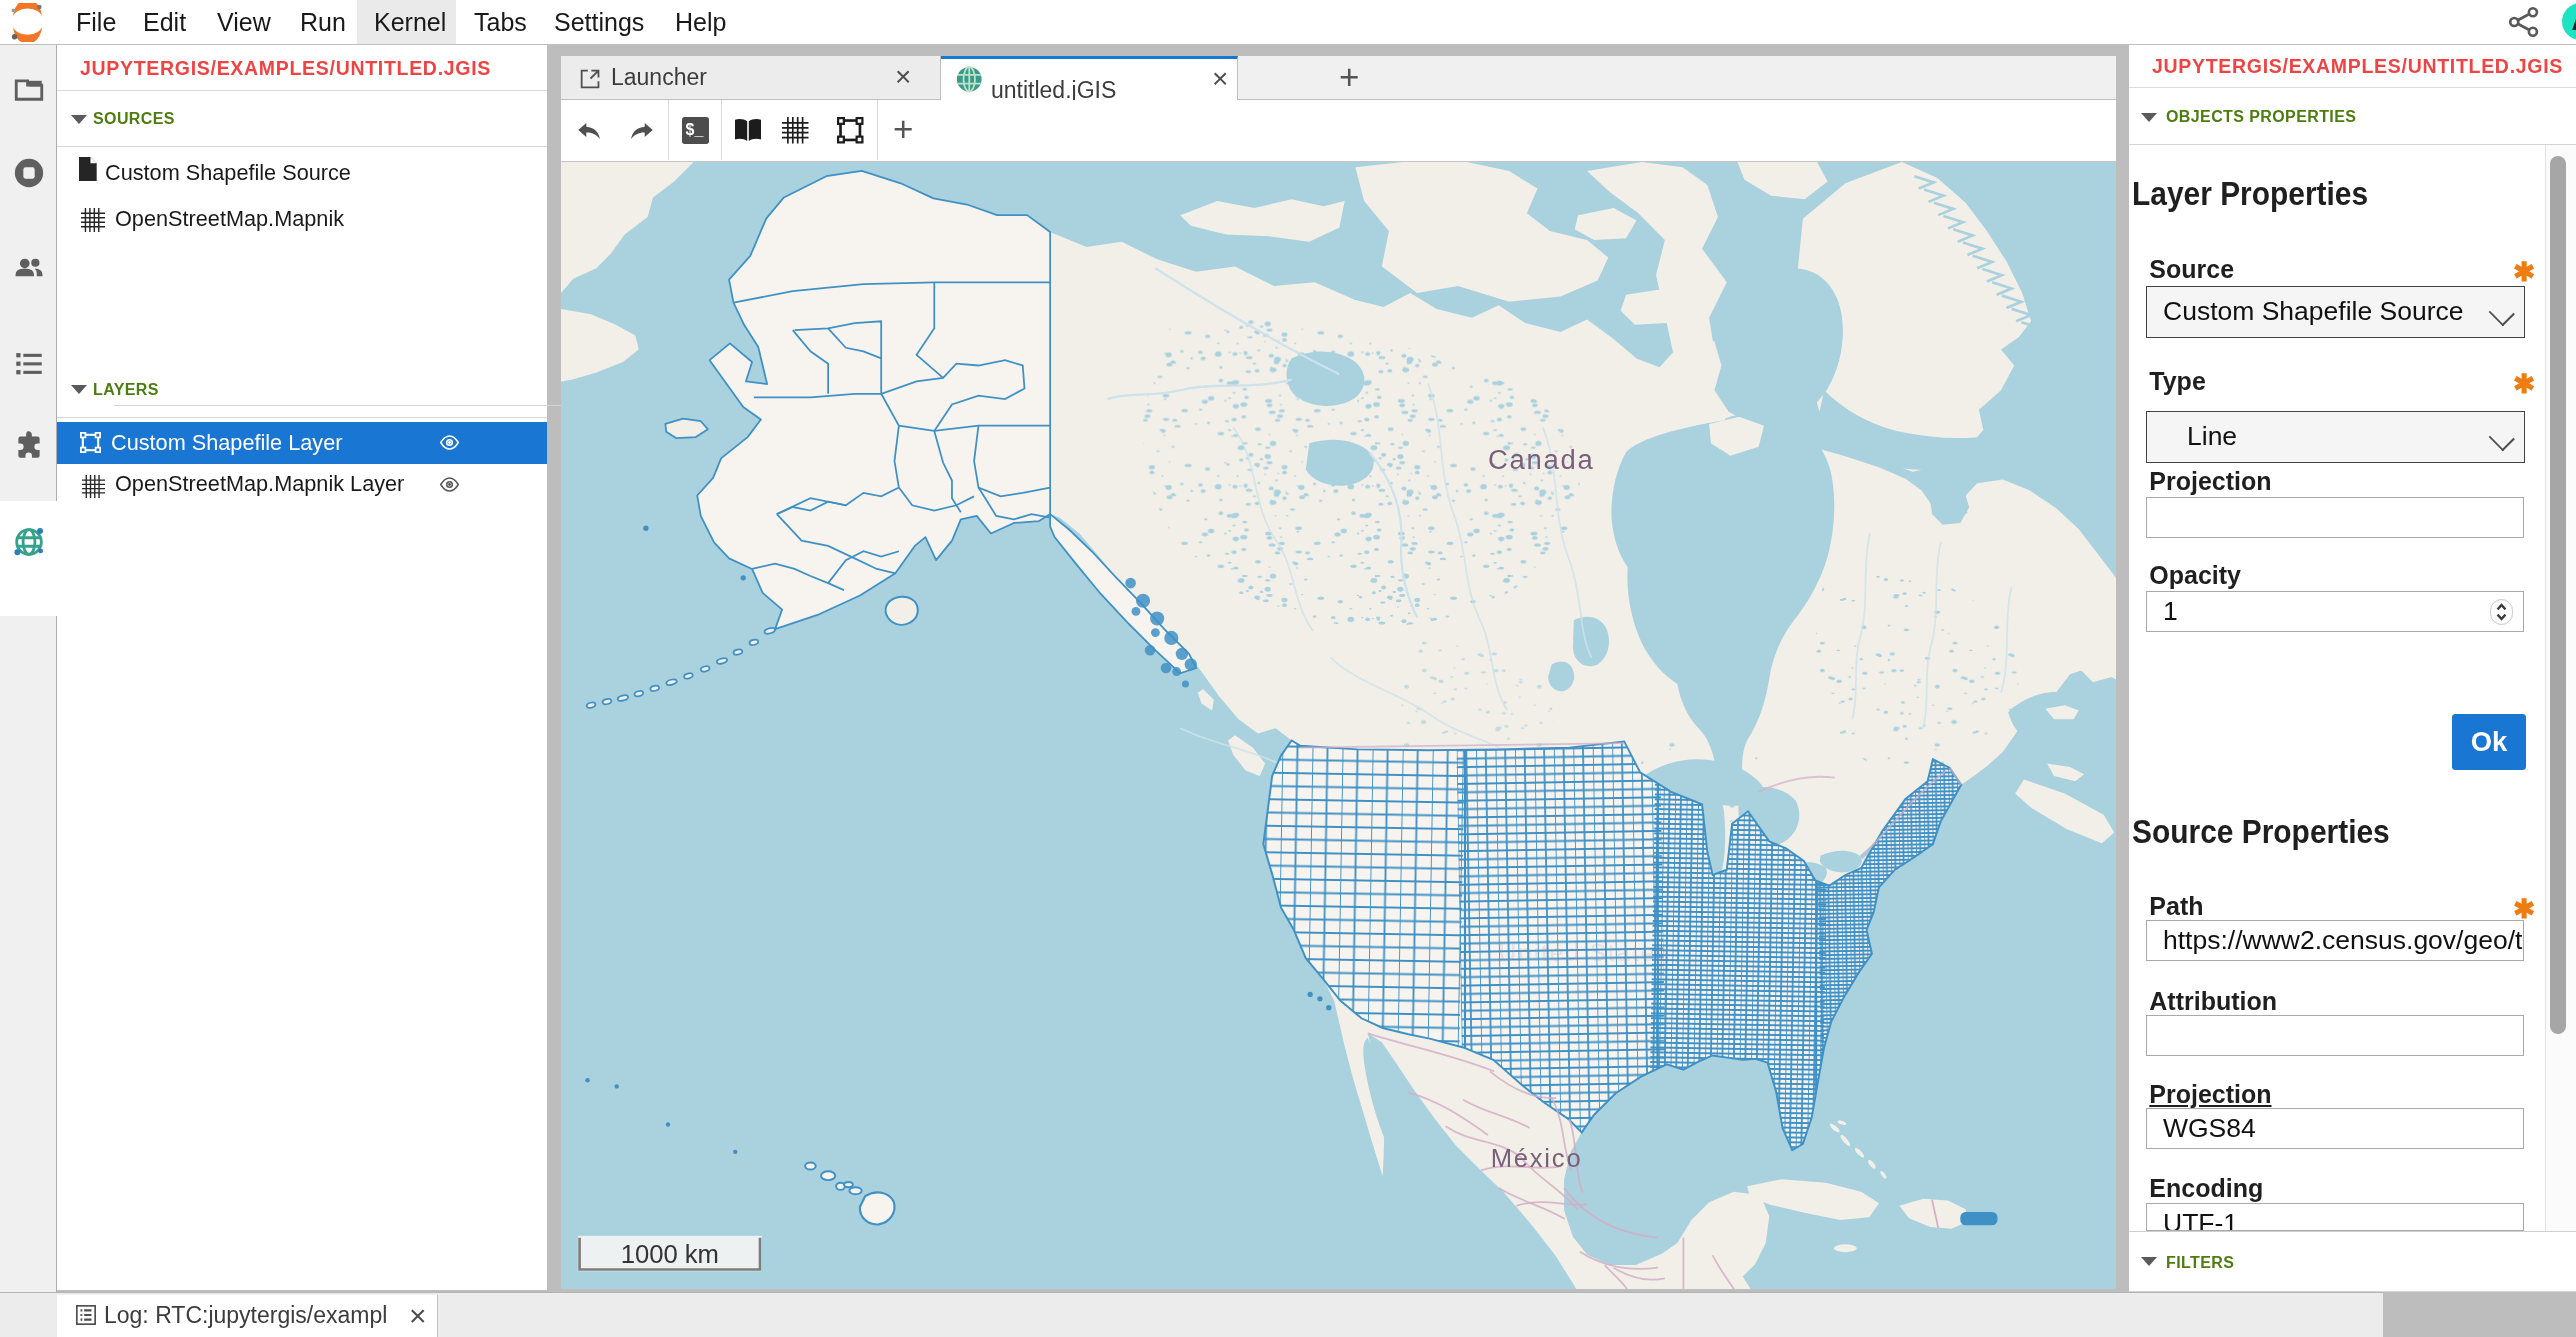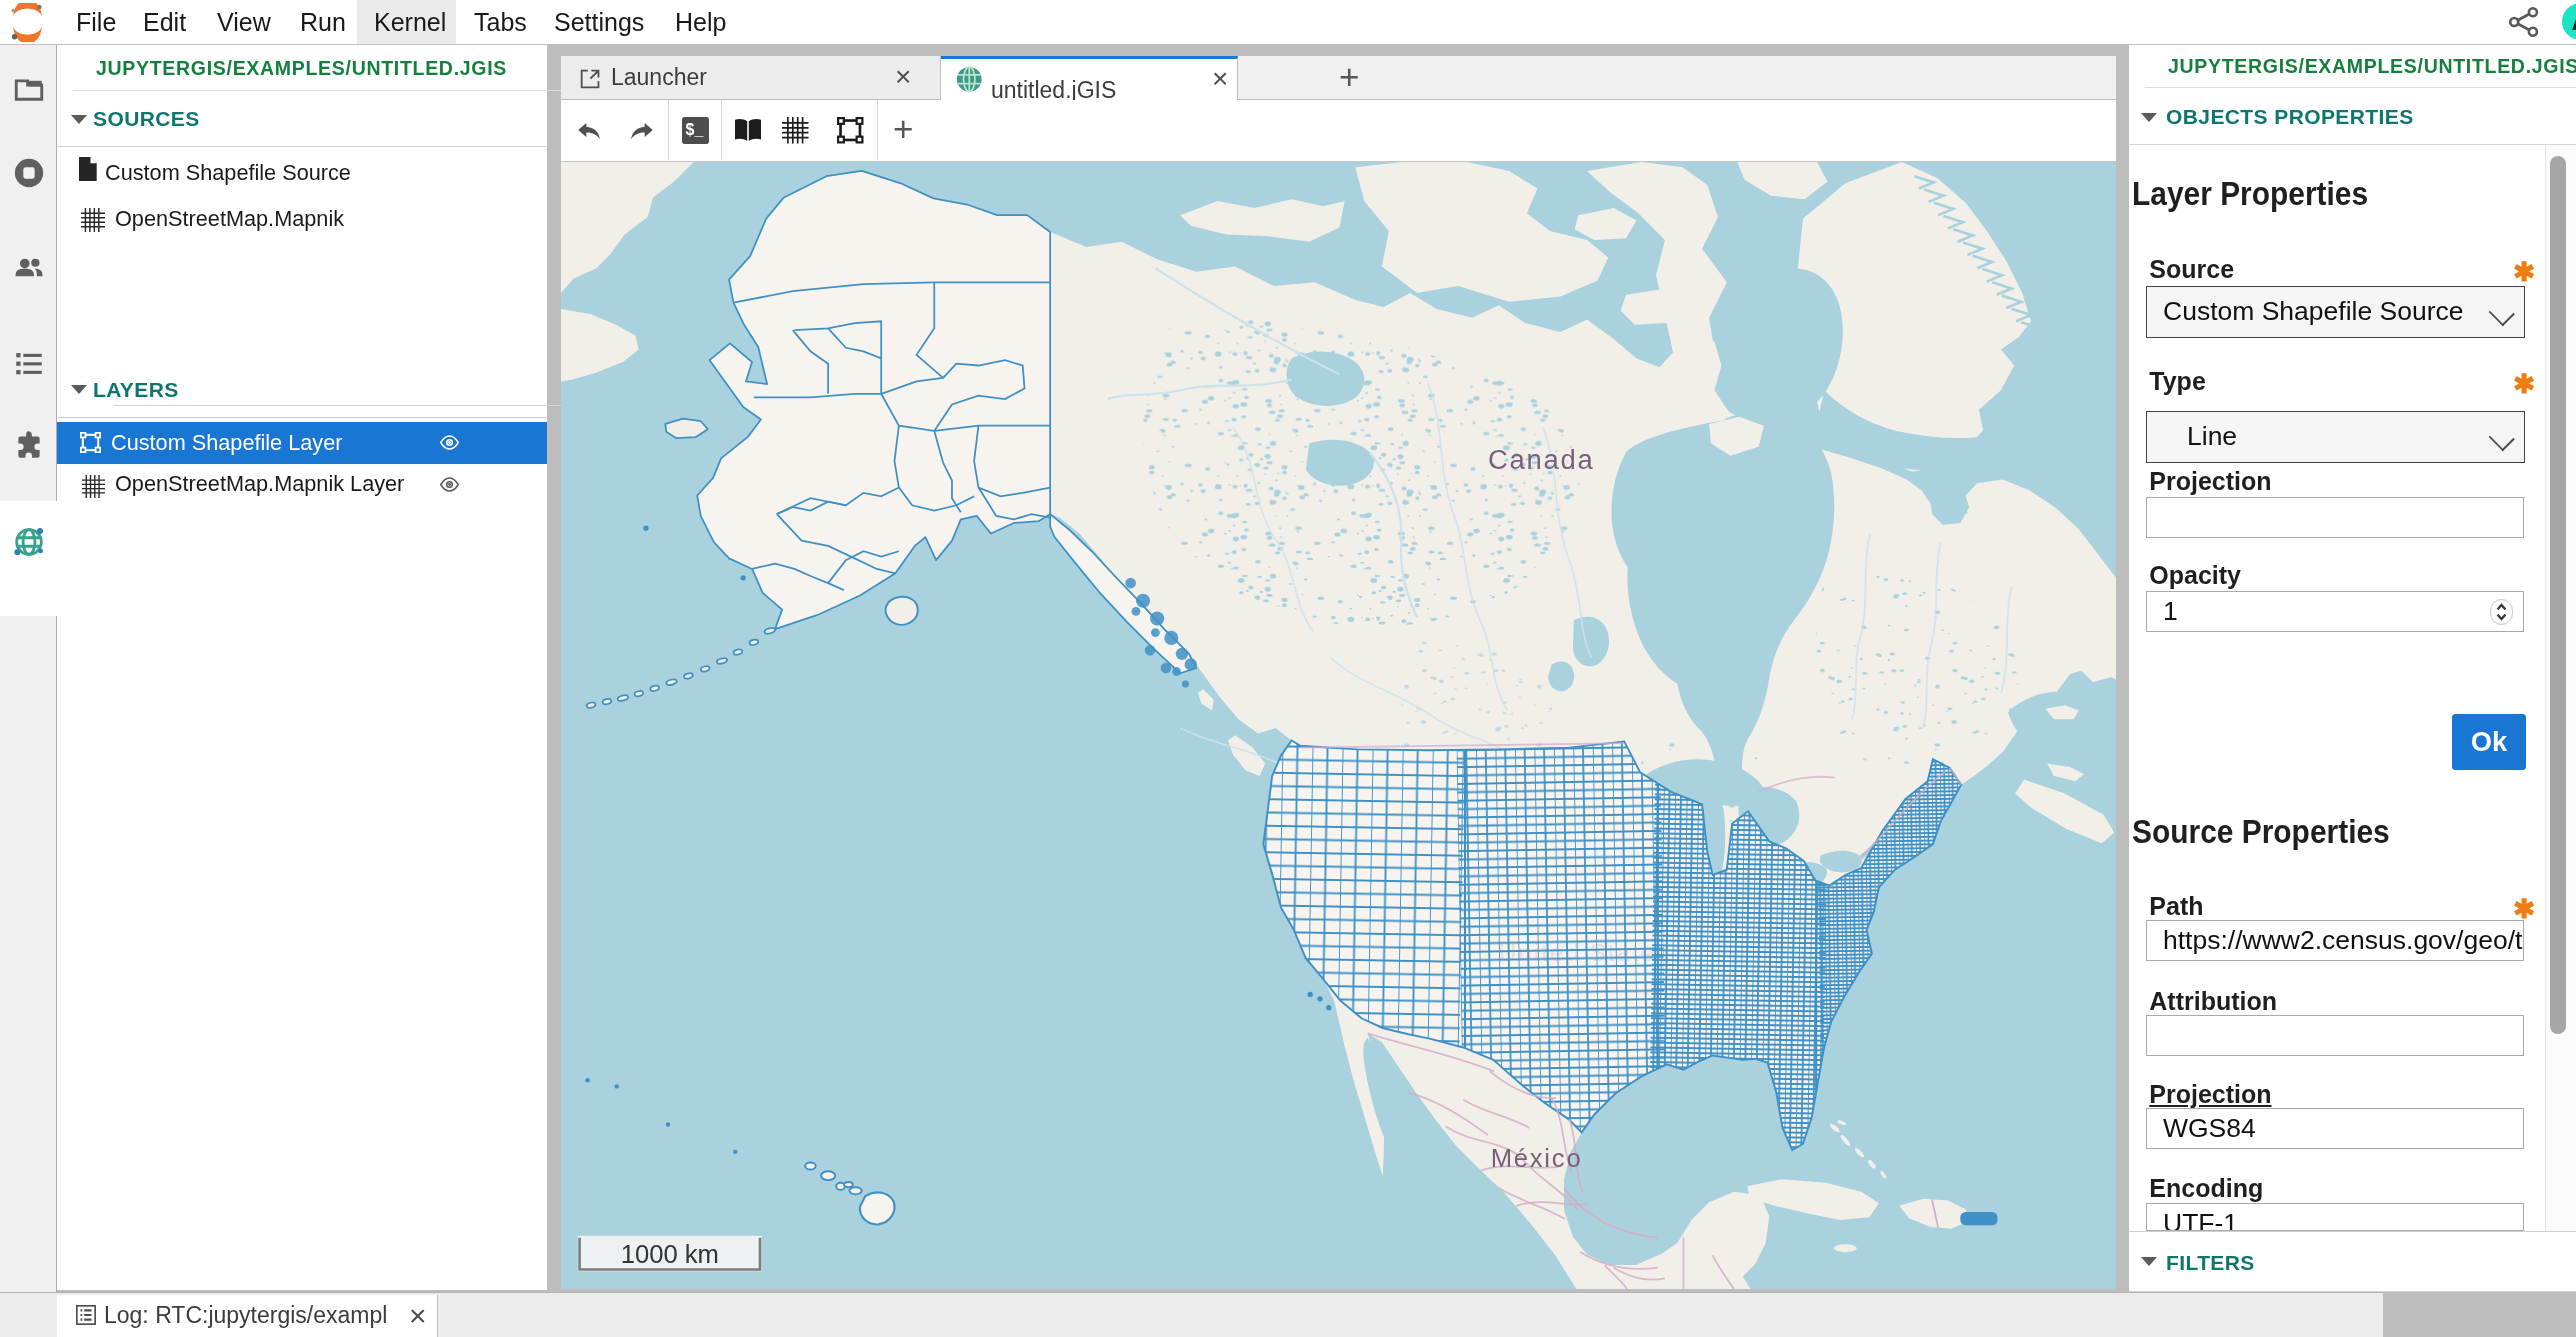--- a/index.html
+++ b/index.html
@@ -9,22 +9,22 @@
 
 #menubar { left:0; top:0; width:2576px; height:45px; background:#fff; border-bottom:0.9px solid #c0c0c0; }
 .menuitem { position:absolute; top:0; height:44px; line-height:44px; font-size:25px; color:#191919; }
 #kernelhl { left:357px; top:0; width:99px; height:44px; background:#eaeaea; }
 
 #actbar { left:0; top:45px; width:57px; height:1292px; background:#f0f0f0; border-right:1.8px solid #adadad; }
 #actwhite { left:0; top:501px; width:57px; height:115px; background:#fff; }
 .aicon { position:absolute; left:11.5px; width:34px; height:34px; }
 
 #sidebar { left:57px; top:45px; width:490px; height:1245px; background:#fff; }
-.phead { position:absolute; left:16px; width:100%; font-weight:bold; color:#15803d; letter-spacing:0.7px; font-size:19.5px; white-space:nowrap; overflow:hidden; }
-.sechead { position:absolute; left:0; width:100%; border-bottom:0.9px solid #d4d4d4; font-weight:bold; font-size:21px; color:#0f766e; letter-spacing:0.4px; }
+.phead { position:absolute; left:0; width:100%; font-weight:bold; color:#ef4444; letter-spacing:0.7px; font-size:19.5px; white-space:nowrap; overflow:hidden; }
+.sechead { position:absolute; left:0; width:100%; border-bottom:0.9px solid #d4d4d4; font-weight:bold; font-size:16px; color:#4d7c0f; letter-spacing:0.4px; }
 .tri { position:absolute; width:0; height:0; border-left:8px solid transparent; border-right:8px solid transparent; border-top:9.7px solid #5a5a5a; }
 .item { position:absolute; left:0; width:100%; font-size:21.7px; color:#1a1a1a; }
 
 #tabbar { left:561px; top:56px; width:1555px; height:44px; background:#f0f0f0; border-bottom:0.9px solid #bfbfbf; }
 #tabLauncher { position:absolute; left:0; top:0; width:380px; height:43px; background:#ececec; border-right:0.9px solid #bfbfbf; }
 #tabGIS { position:absolute; left:380px; top:0; width:297px; height:44px; background:#fff; border-top:3.5px solid #1976d2; border-right:0.9px solid #bfbfbf; }
 .tabtxt { font-size:23px; color:#3c3c3c; }
 #toolbar { left:561px; top:100px; width:1555px; height:62px; background:#fff; border-bottom:1.8px solid #c6c6c6; }
 .tsep { position:absolute; top:0; width:0.9px; height:60px; background:#d9d9d9; }
 

